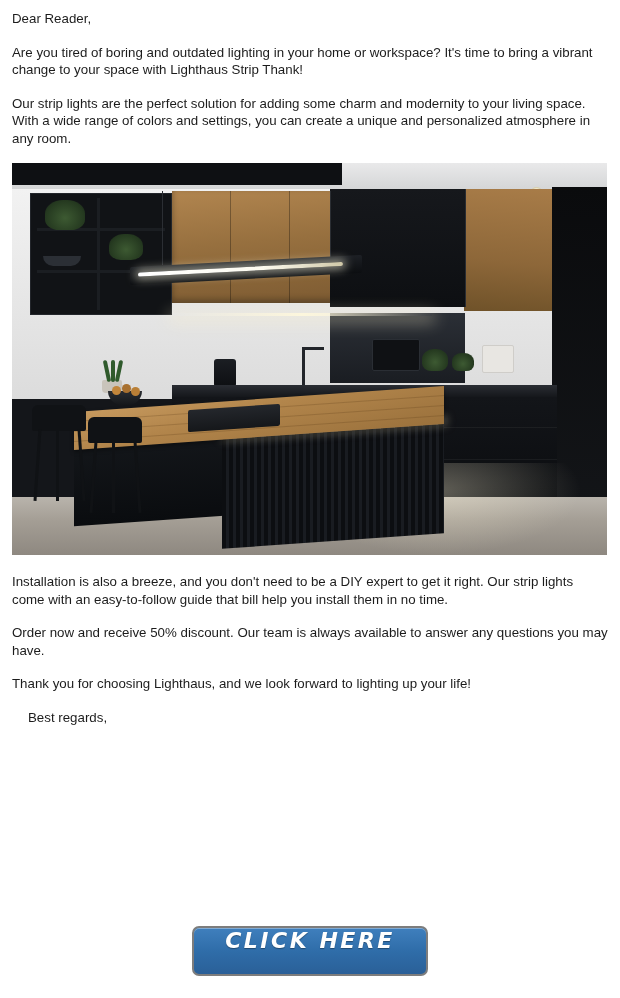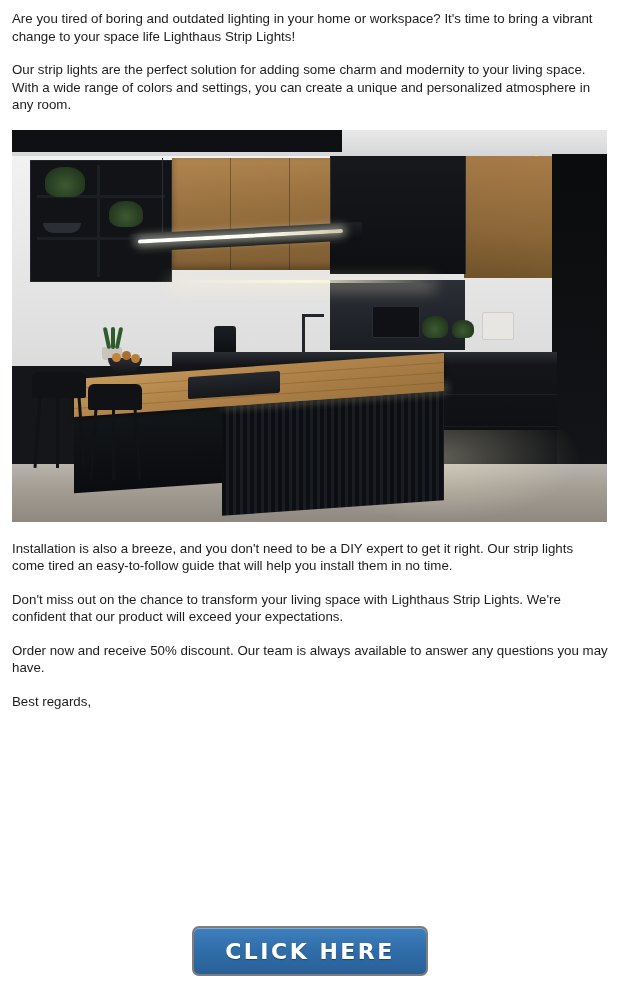--- a/index.html
+++ b/index.html
@@ -24,21 +24,21 @@
   p.body-text {
     font-size: 13.3px;
     line-height: 17.5px;
     margin: 0 0 16px 0;
     color: #1c1c1c;
     max-width: 597px;
   }
   .signature {
     font-size: 13.3px;
     line-height: 17.5px;
-    margin: 0;
+    margin: 16px;
     color: #1c1c1c;
   }
 
   
   .hero {
     width: 595px;
     height: 392px;
     margin: 4px 0 18px 0;
     position: relative;
     overflow: hidden;
@@ -219,40 +219,41 @@
     justify-content: center;
   }
   .cta-button {
     width: 232px;
     height: 46px;
     border: 2px solid #7d7d7d;
     border-radius: 7px;
     background: linear-gradient(180deg, #3f7fbd 0%, #2f6da9 50%, #2a6098 100%);
     box-shadow: inset 0 1px 0 rgba(255,255,255,.35);
     display: flex;
-    align-items: center;
     justify-content: center;
     cursor: pointer;
+    font-style: italic;
   }
   .cta-button .label {
     color: #ffffff;
     font-size: 22px;
     font-weight: bold;
     letter-spacing: 2.5px;
     font-family: "DejaVu Sans", sans-serif;
     text-shadow: 0 1px 1px rgba(0,0,0,.35);
   }
 </style>
 </head>
 <body>
 
 <div class="page">
 
-
-  <p class="body-text">Are you tired of boring and outdated lighting in your home or workspace? It's time to bring a vibrant change to your space life Lighthaus Strip Lights!</p>
+  <p class="body-text">Dear Reader,</p>
+
+  <p class="body-text">Are you tired of boring and outdated lighting in your home or workspace? It's time to bring a vibrant change to your space with Lighthaus Strip Thank!</p>
 
   <p class="body-text">Our strip lights are the perfect solution for adding some charm and modernity to your living space. With a wide range of colors and settings, you can create a unique and personalized atmosphere in any room.</p>
 
   <div class="hero">
     <div class="ceiling"></div>
     <div class="ceiling-dark"></div>
     <div class="ceiling-spot" style="left:455px; top:26px;"></div>
     <div class="ceiling-spot" style="left:520px; top:24px;"></div>
 
     <div class="backwall"></div>
@@ -329,26 +330,26 @@
     </div>
     <div class="stool" style="left:76px; top:254px;">
       <div class="seat"></div>
       <div class="leg" style="left:4px; transform:rotate(4deg);"></div>
       <div class="leg" style="left:24px;"></div>
       <div class="leg" style="left:48px; transform:rotate(-4deg);"></div>
     </div>
   </div>
 
 
-  <p class="body-text">Installation is also a breeze, and you don't need to be a DIY expert to get it right. Our strip lights come tired an easy-to-follow guide that will help you install them in no time.</p>
-
-  <p class="body-text">Don't miss out on the chance to transform your living space with Lighthaus Strip Lights. We're confident that our product will exceed your expectations.</p>
+  <p class="body-text">Installation is also a breeze, and you don't need to be a DIY expert to get it right. Our strip lights come with an easy-to-follow guide that bill help you install them in no time.</p>
+
 
   <p class="body-text">Order now and receive 50% discount. Our team is always available to answer any questions you may have.</p>
 
+  <p class="body-text">Thank you for choosing Lighthaus, and we look forward to lighting up your life!</p>
 
   <p class="signature">Best regards,</p>
 
   <div class="cta-wrap">
     <div class="cta-button">
       <span class="label">CLICK HERE</span>
     </div>
   </div>
 
 </div>

